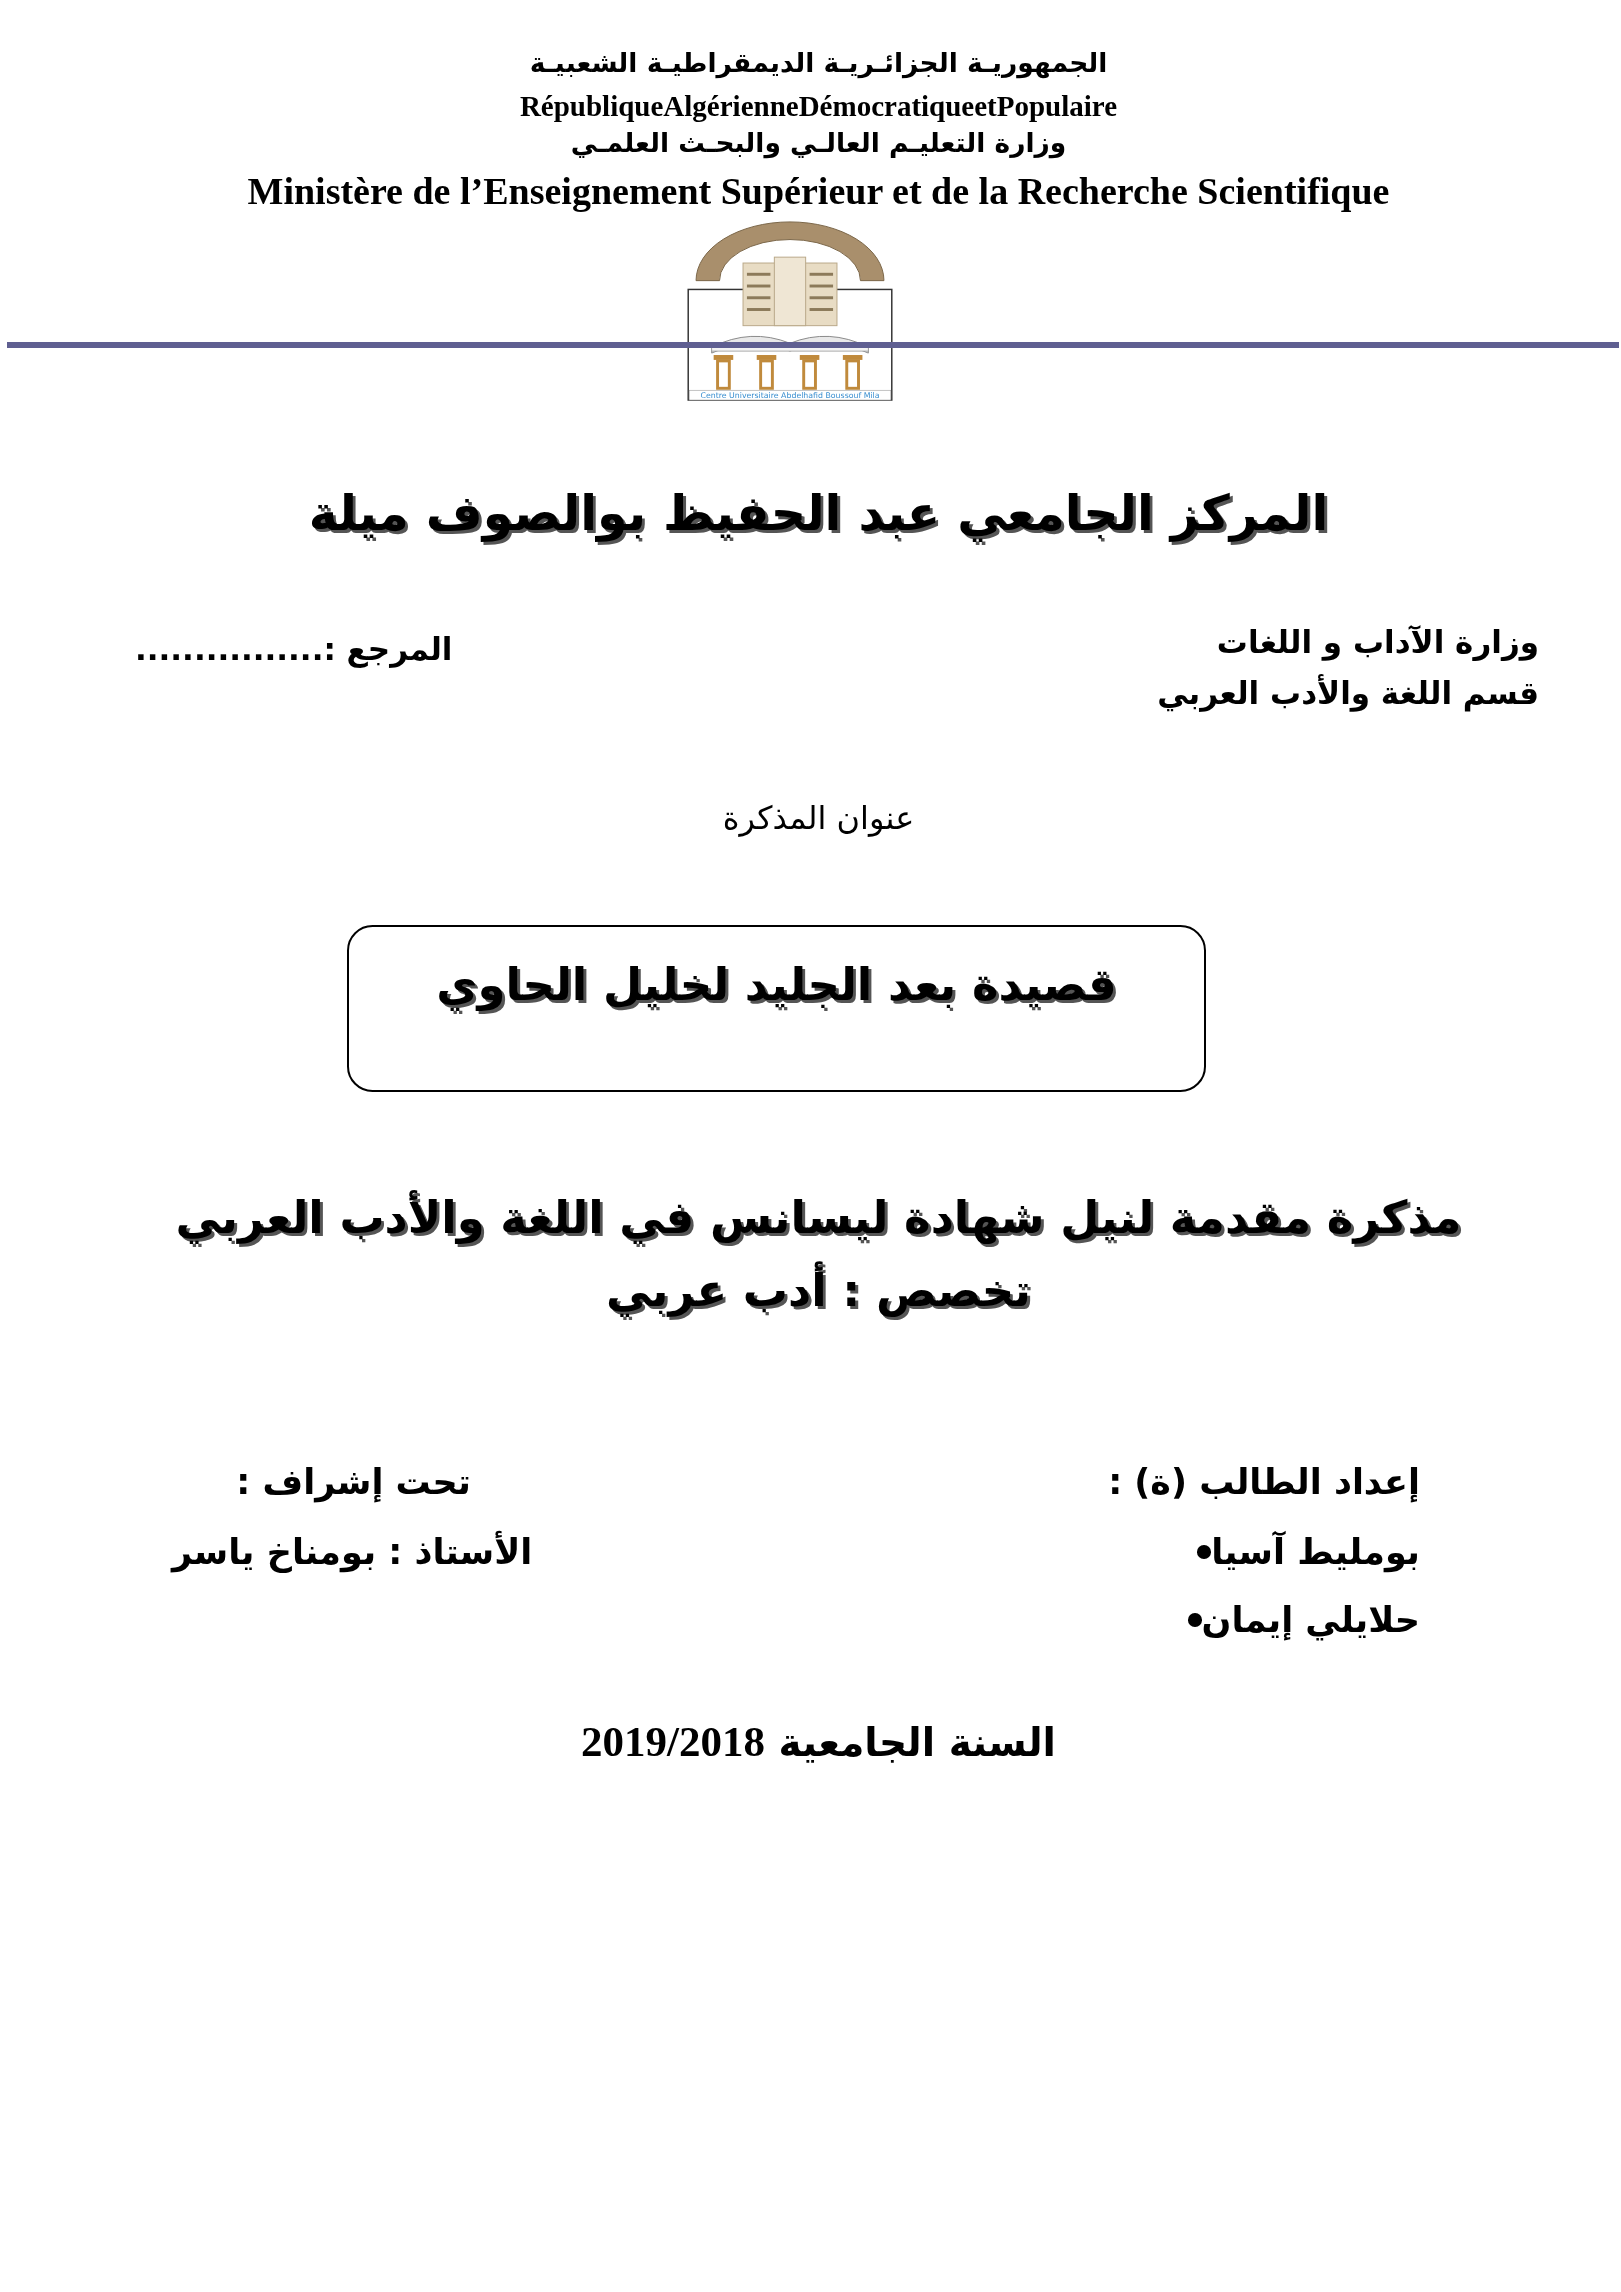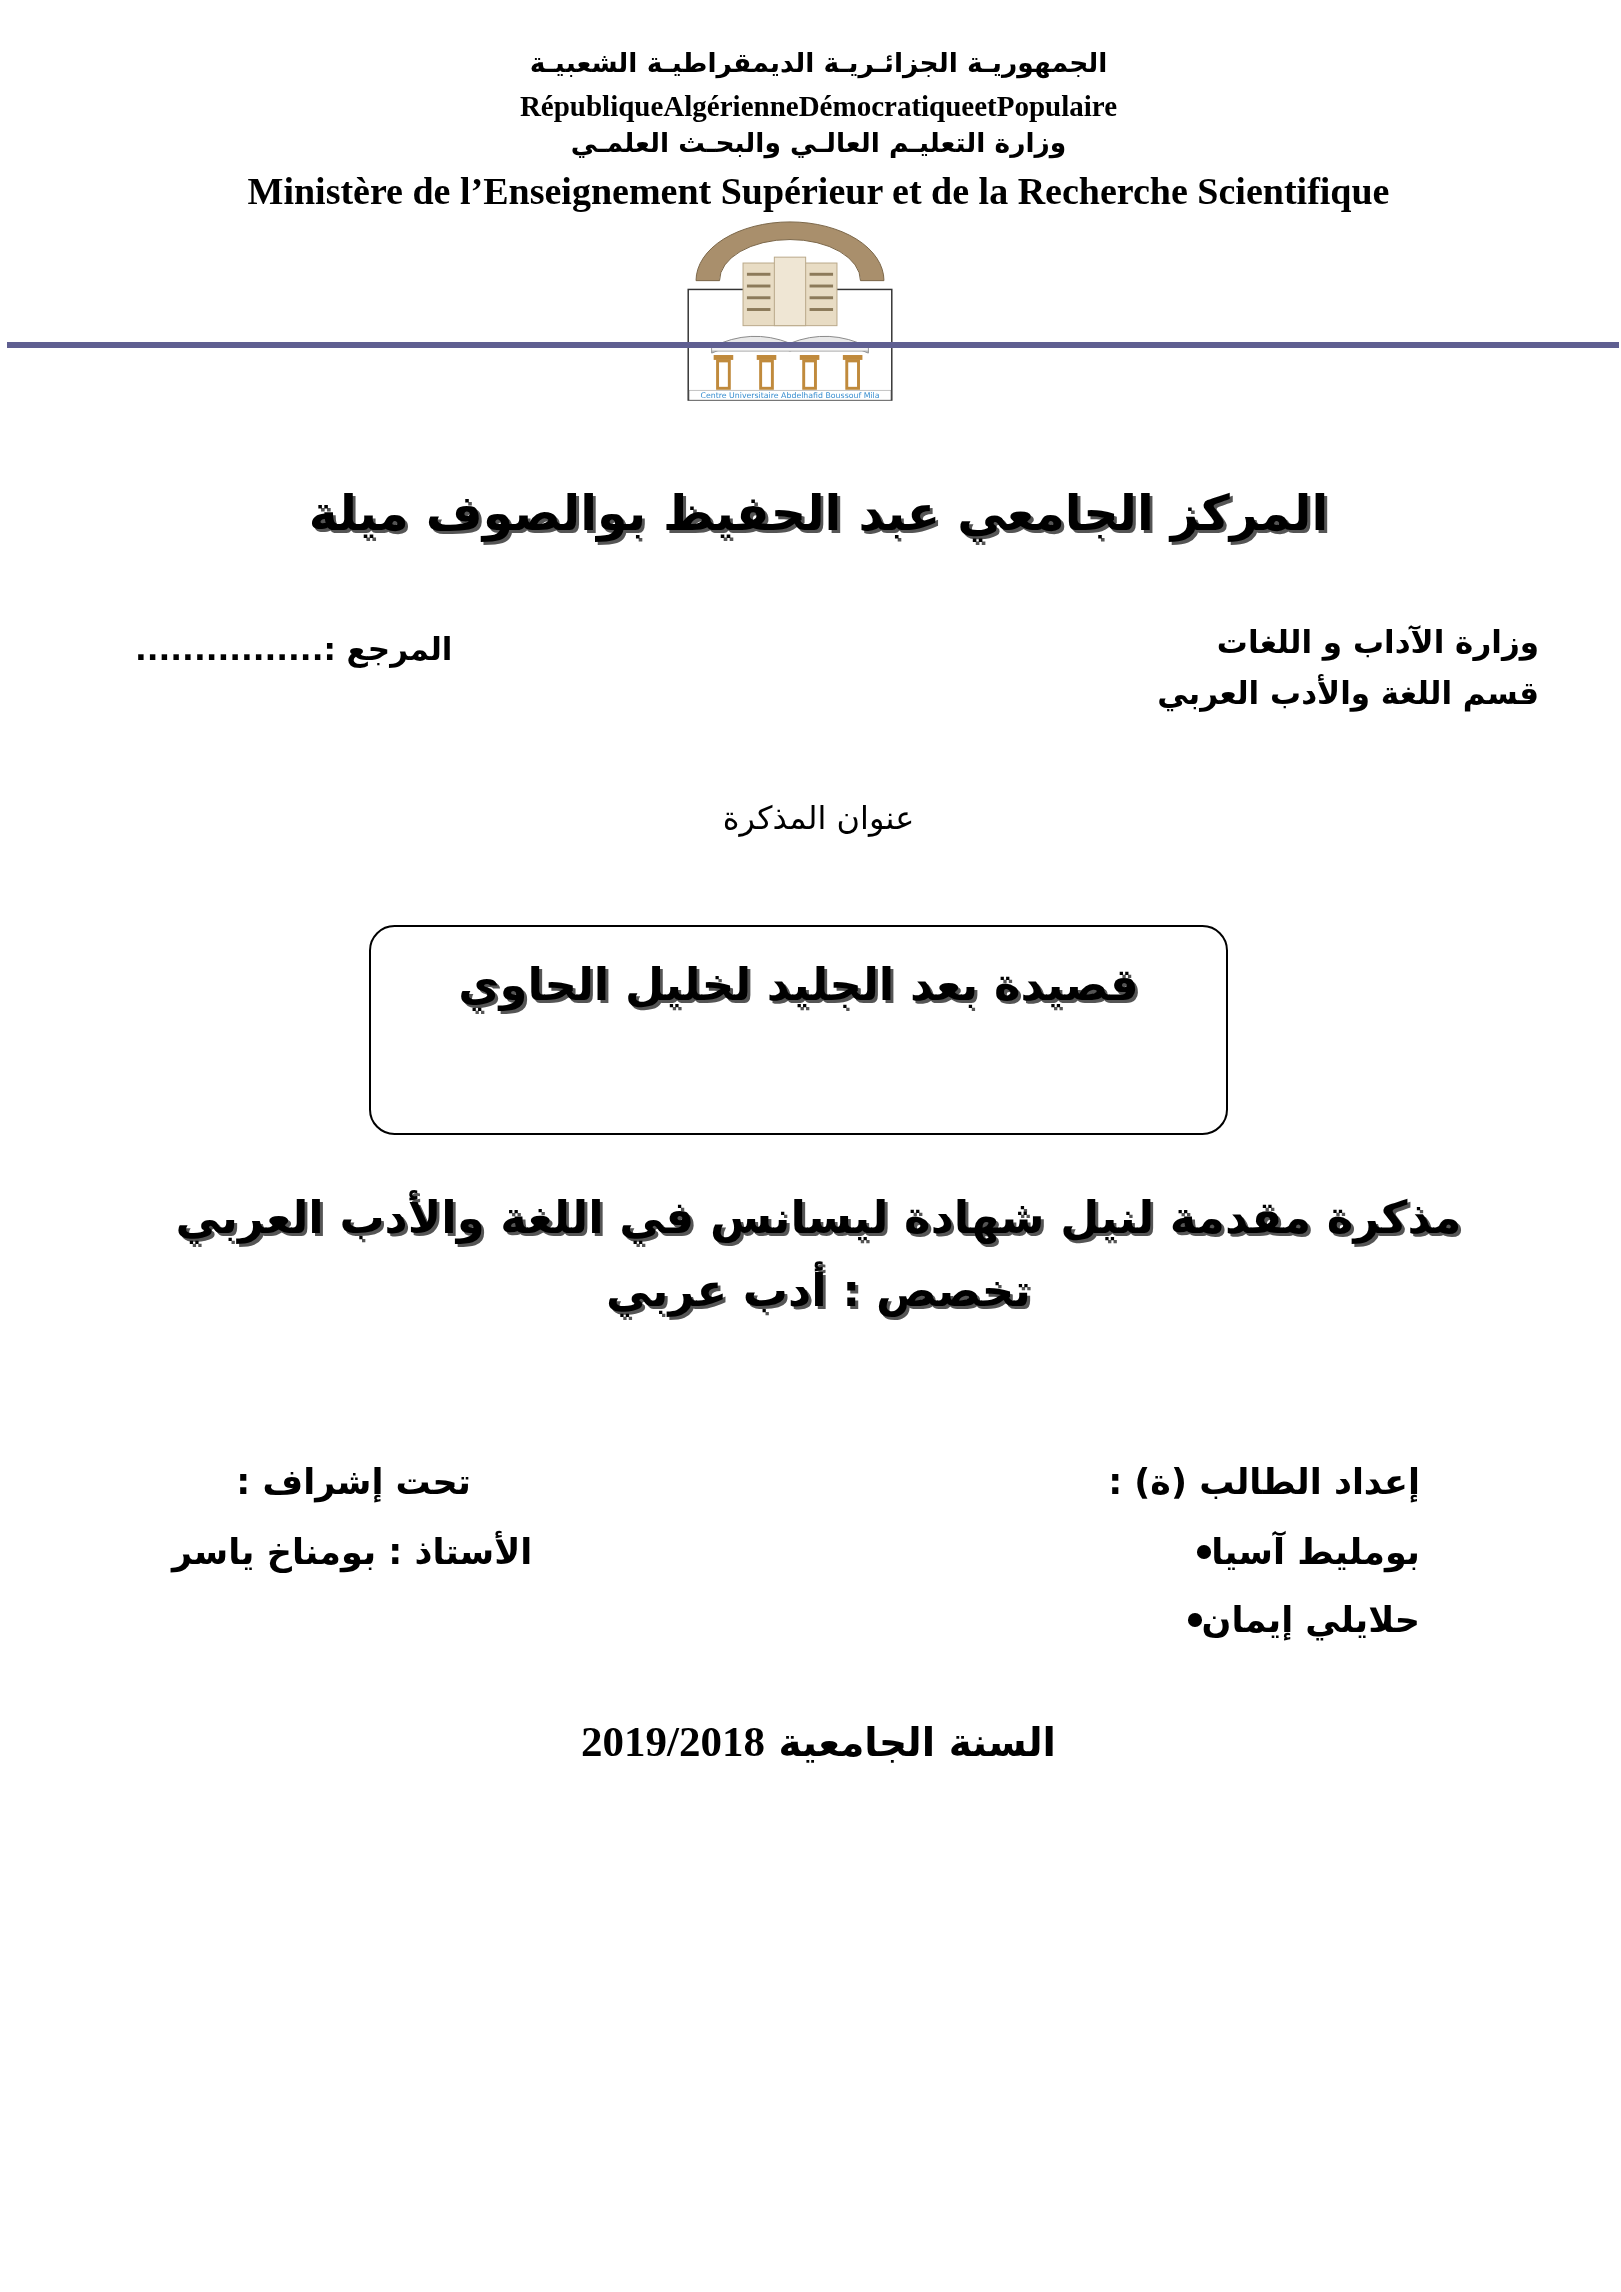--- a/index.html
+++ b/index.html
@@ -18,21 +18,21 @@
     #logo { left: 686px; top: 218px; width: 208px; height: 184px; }
     #hr { left: 6.9px; top: 342px; width: 1612px; height: 5.9px; background: #5f5f91; }
 
     #main-title { top: 485px; font-size: 49px; }
 
     #institute { right: 82px; top: 617px; text-align: right; font-size: 31px; line-height: 51px; }
     #reference { left: 135px; top: 631px; width: 353px; text-align: left; font-size: 31px; direction: rtl; }
 
     #thesis-heading { top: 799px; font-size: 32px; font-weight: normal; }
 
-    #title-box { left: 369px; top: 925px; width: 859px; height: 210px; border: 2.9px solid #000;
+    #title-box { left: 347px; top: 925px; width: 859px; height: 167px; border: 2.9px solid #000;
                  border-radius: 25.5px; box-sizing: border-box; }
     #title-box .line { position: absolute; left: 0; width: 100%; text-align: center; font-size: 45px; }
     #title-box .l1 { top: 31px; }
     #title-box .l2 { top: 114px; }
 
     #degree1 { top: 1191px; font-size: 45px; }
     #degree2 { top: 1264px; font-size: 45px; }
 
     #student-label { right: 201px; top: 1462px; font-size: 35px; text-align: right; }
     .student { right: 201px; font-size: 35px; text-align: right; display: flex; flex-direction: row-reverse; align-items: center; }

